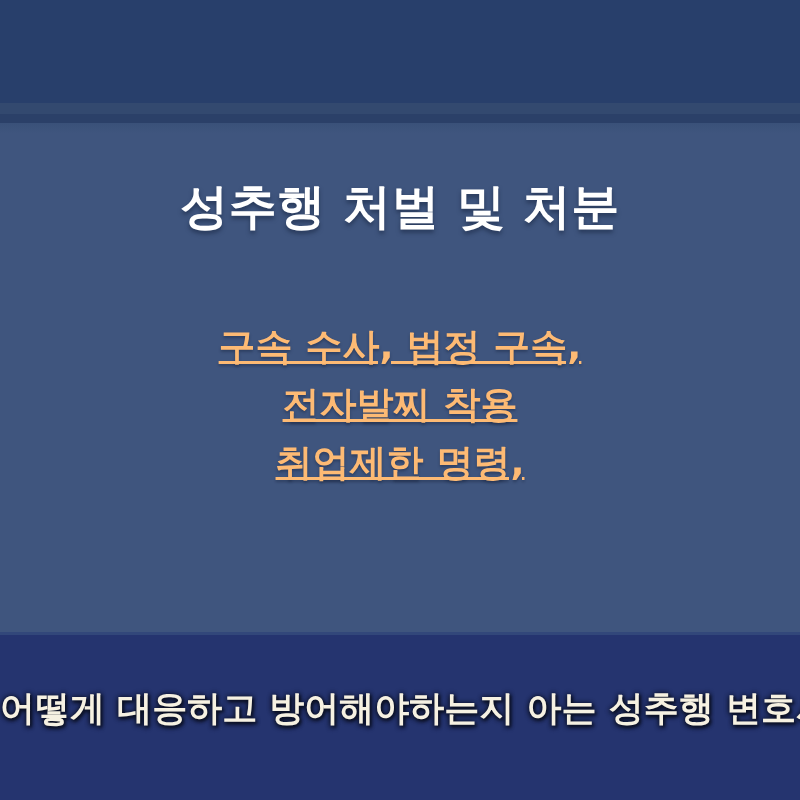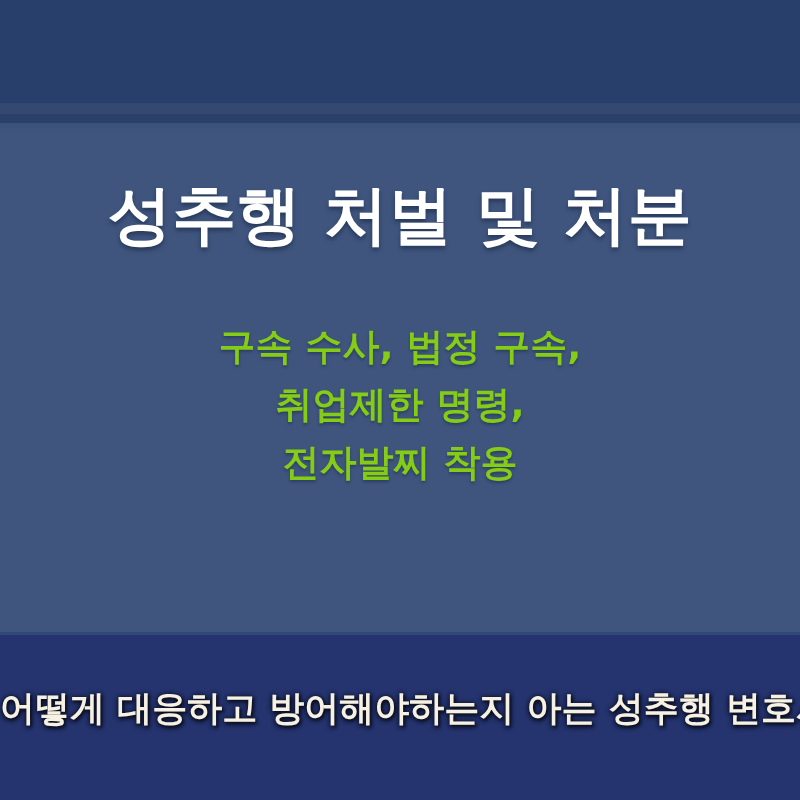--- a/index.html
+++ b/index.html
@@ -62,40 +62,41 @@
     background: #3f557e;
   }
 
   .title {
     position: absolute;
     left: 0;
     top: 39px;          
     width: 800px;
     text-align: center;
     color: #ffffff;
-    font-size: 64px;
+    font-size: 48px;
     font-weight: 700;
     letter-spacing: 0.5px;
     line-height: 1.1;
     text-shadow: 0 3px 4px rgba(20, 32, 58, 0.55);
     white-space: nowrap;
     margin-top: 8px;
   }
 
   .body-text {
     position: absolute;
     left: 0;
     top: 185px;         
     width: 800px;
     text-align: center;
-    color: #84cc16;
+    color: #fdba74;
     font-size: 37px;
     font-weight: 700;
     line-height: 58px;
     text-shadow: 0 2px 3px rgba(22, 34, 60, 0.45);
+    text-decoration: underline;
   }
   .body-line {
     display: block;
     white-space: nowrap;
   }
 
   
   .divider {
     position: absolute;
     left: 0; top: 632px;
@@ -138,22 +139,22 @@
   <div class="band-top-mid"></div>
   <div class="band-top-stripe"></div>
   <div class="band-top-fade"></div>
 
   <div class="main-panel">
 
     <h1 class="title">성추행 처벌 및 처분</h1>
 
     <div class="body-text">
       <span class="body-line">구속 수사, 법정 구속,</span>
+      <span class="body-line">전자발찌 착용</span>
       <span class="body-line">취업제한 명령,</span>
-      <span class="body-line">전자발찌 착용</span>
     </div>
 
   </div>
 
   <div class="divider"></div>
 
   <div class="footer">
     <div class="footer-text">어떻게 대응하고 방어해야하는지 아는 성추행 변호사</div>
   </div>
 

